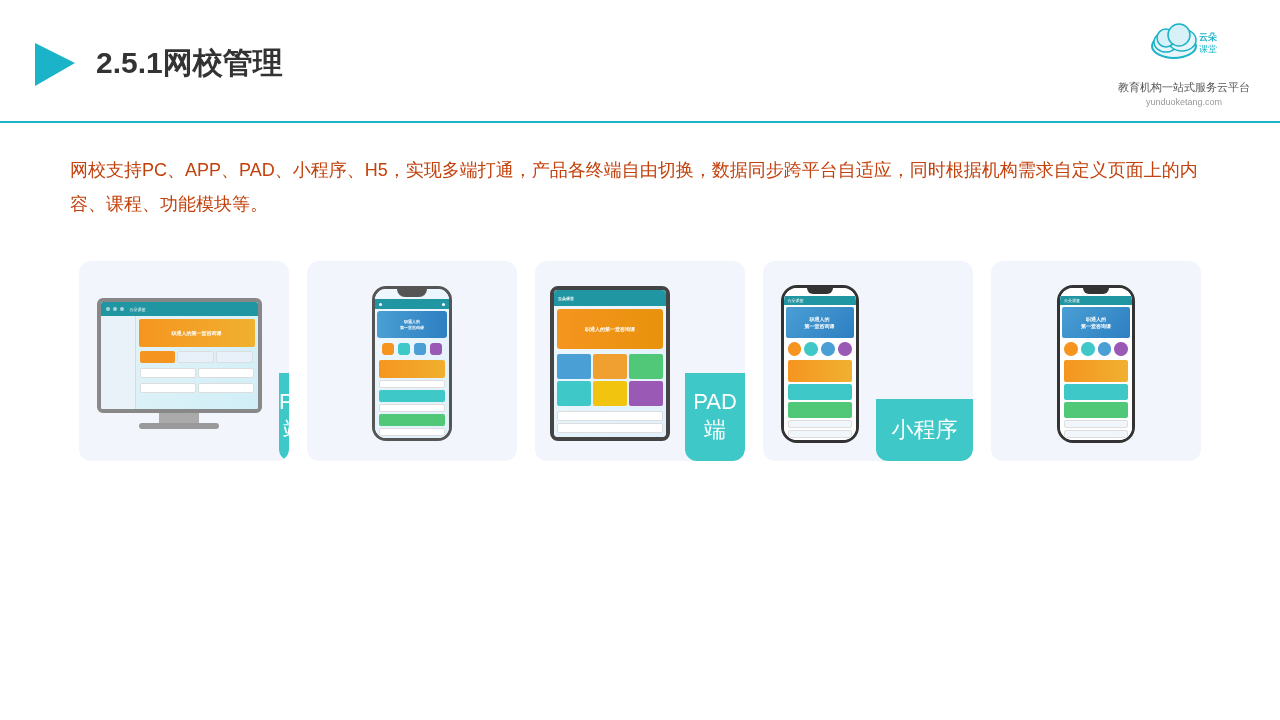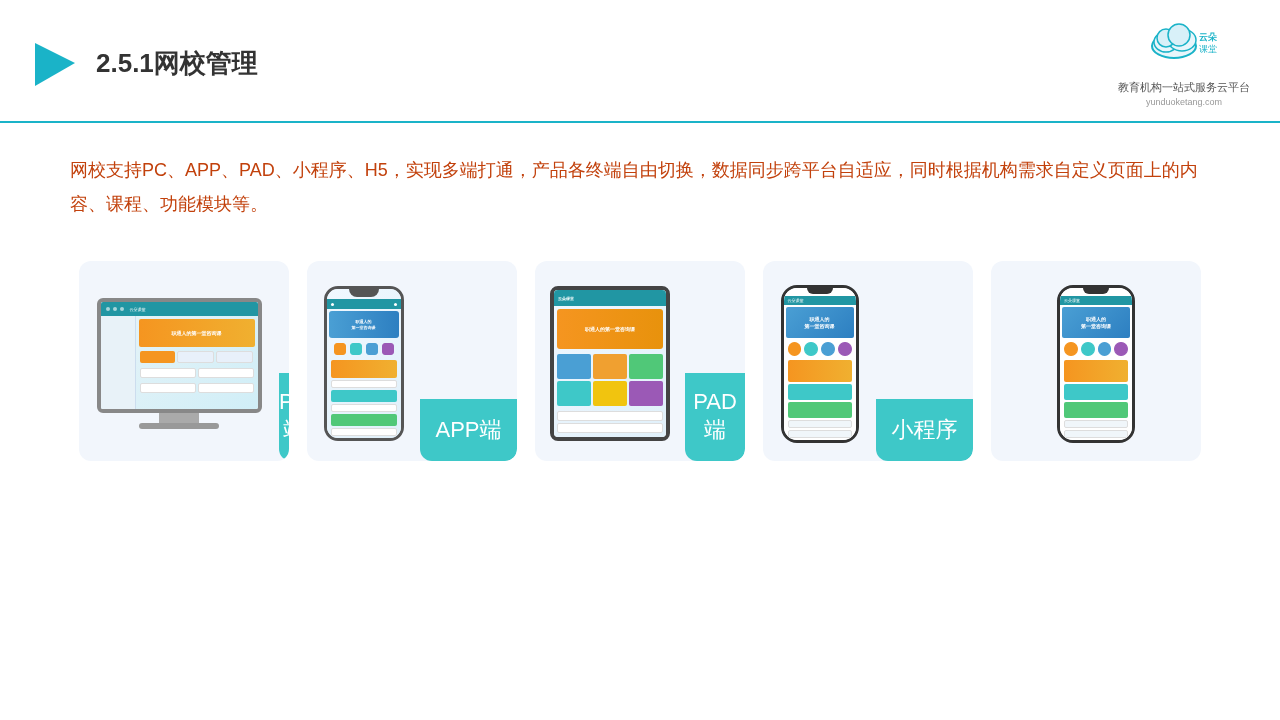--- a/index.html
+++ b/index.html
@@ -23,21 +23,21 @@
     .header-left {
       display: flex;
       align-items: center;
       gap: 16px;
     }
     .play-icon {
       width: 50px;
       height: 50px;
     }
     .page-title {
-      font-size: 26px;
+      font-size: 30px;
       font-weight: bold;
       color: #333;
     }
     .logo-area {
       display: flex;
       flex-direction: column;
       align-items: center;
     }
     .logo-text {
       font-size: 11px;
@@ -486,21 +486,20 @@
             <div class="phone-content-bar orange"></div>
             <div class="phone-content-bar"></div>
             <div class="phone-content-bar teal" style="height:12px;"></div>
             <div class="phone-content-bar"></div>
             <div class="phone-content-bar" style="background:#50c878;border:none;height:12px;"></div>
             <div class="phone-content-bar"></div>
           </div>
         </div>
       </div>
     </div>
-    <div class="card-label">APP端</div>
   </div>
 
   <div class="card">
     <div class="card-image">
       <div class="tablet-mockup">
         <div class="tablet-screen">
           <div class="tablet-header-bar">
             <span class="tablet-header-text">云朵课堂</span>
           </div>
           <div class="tablet-banner">

